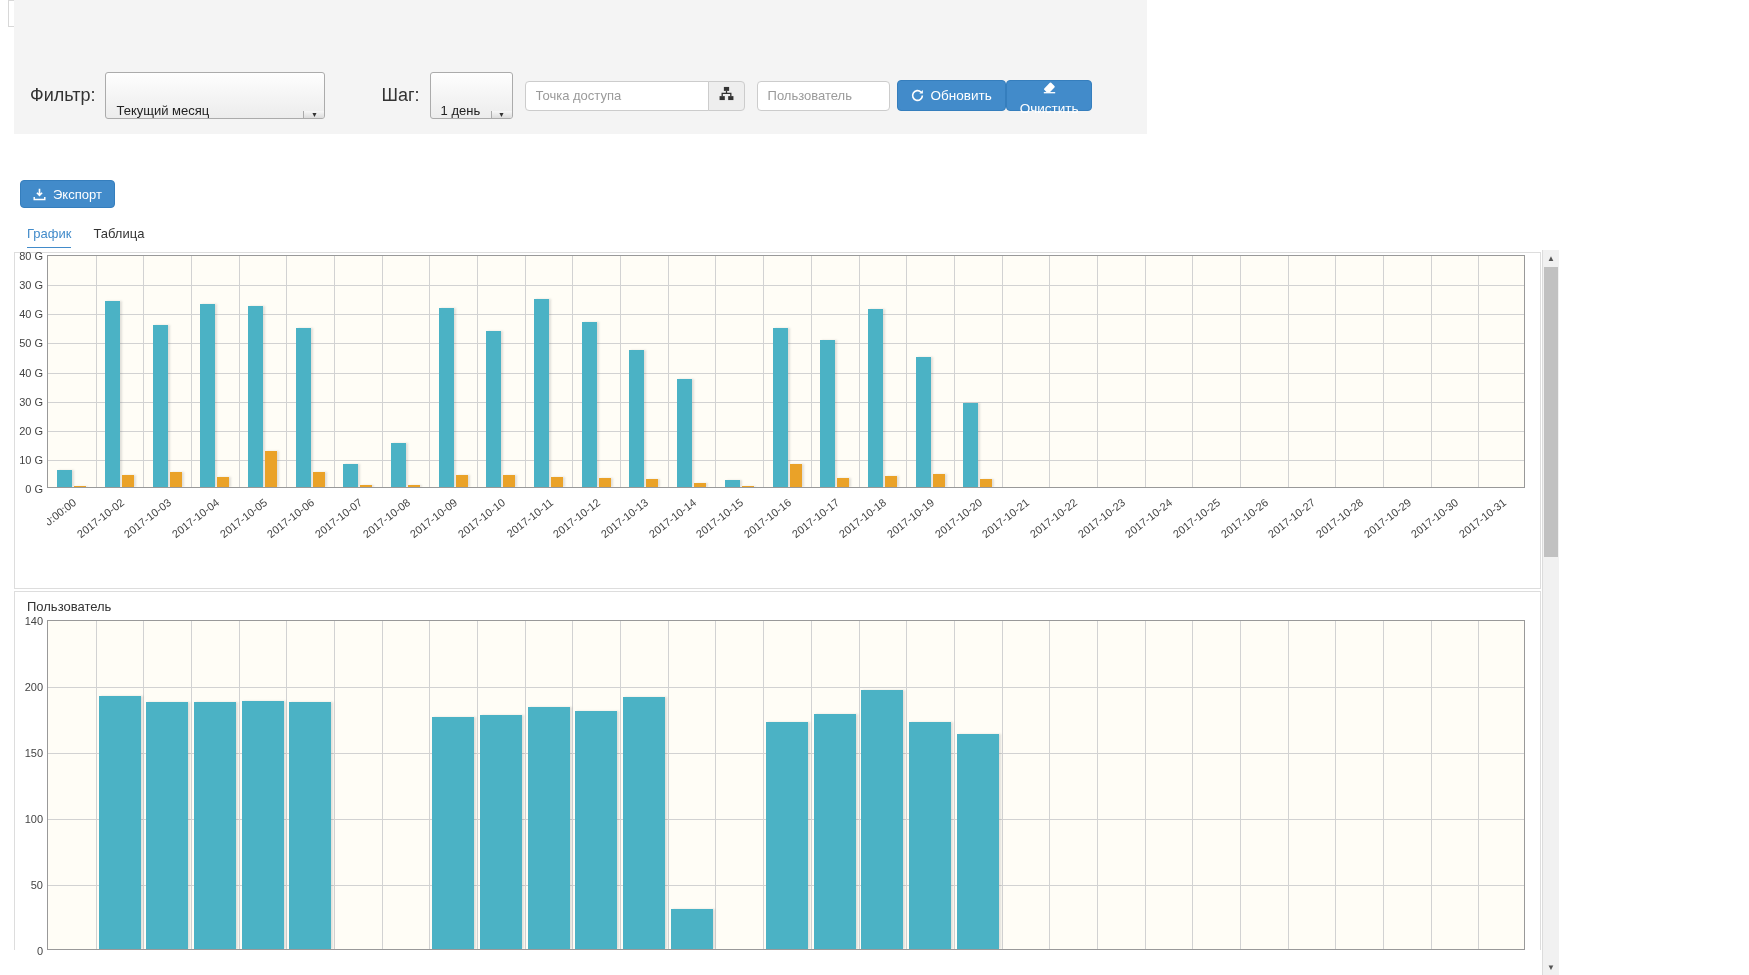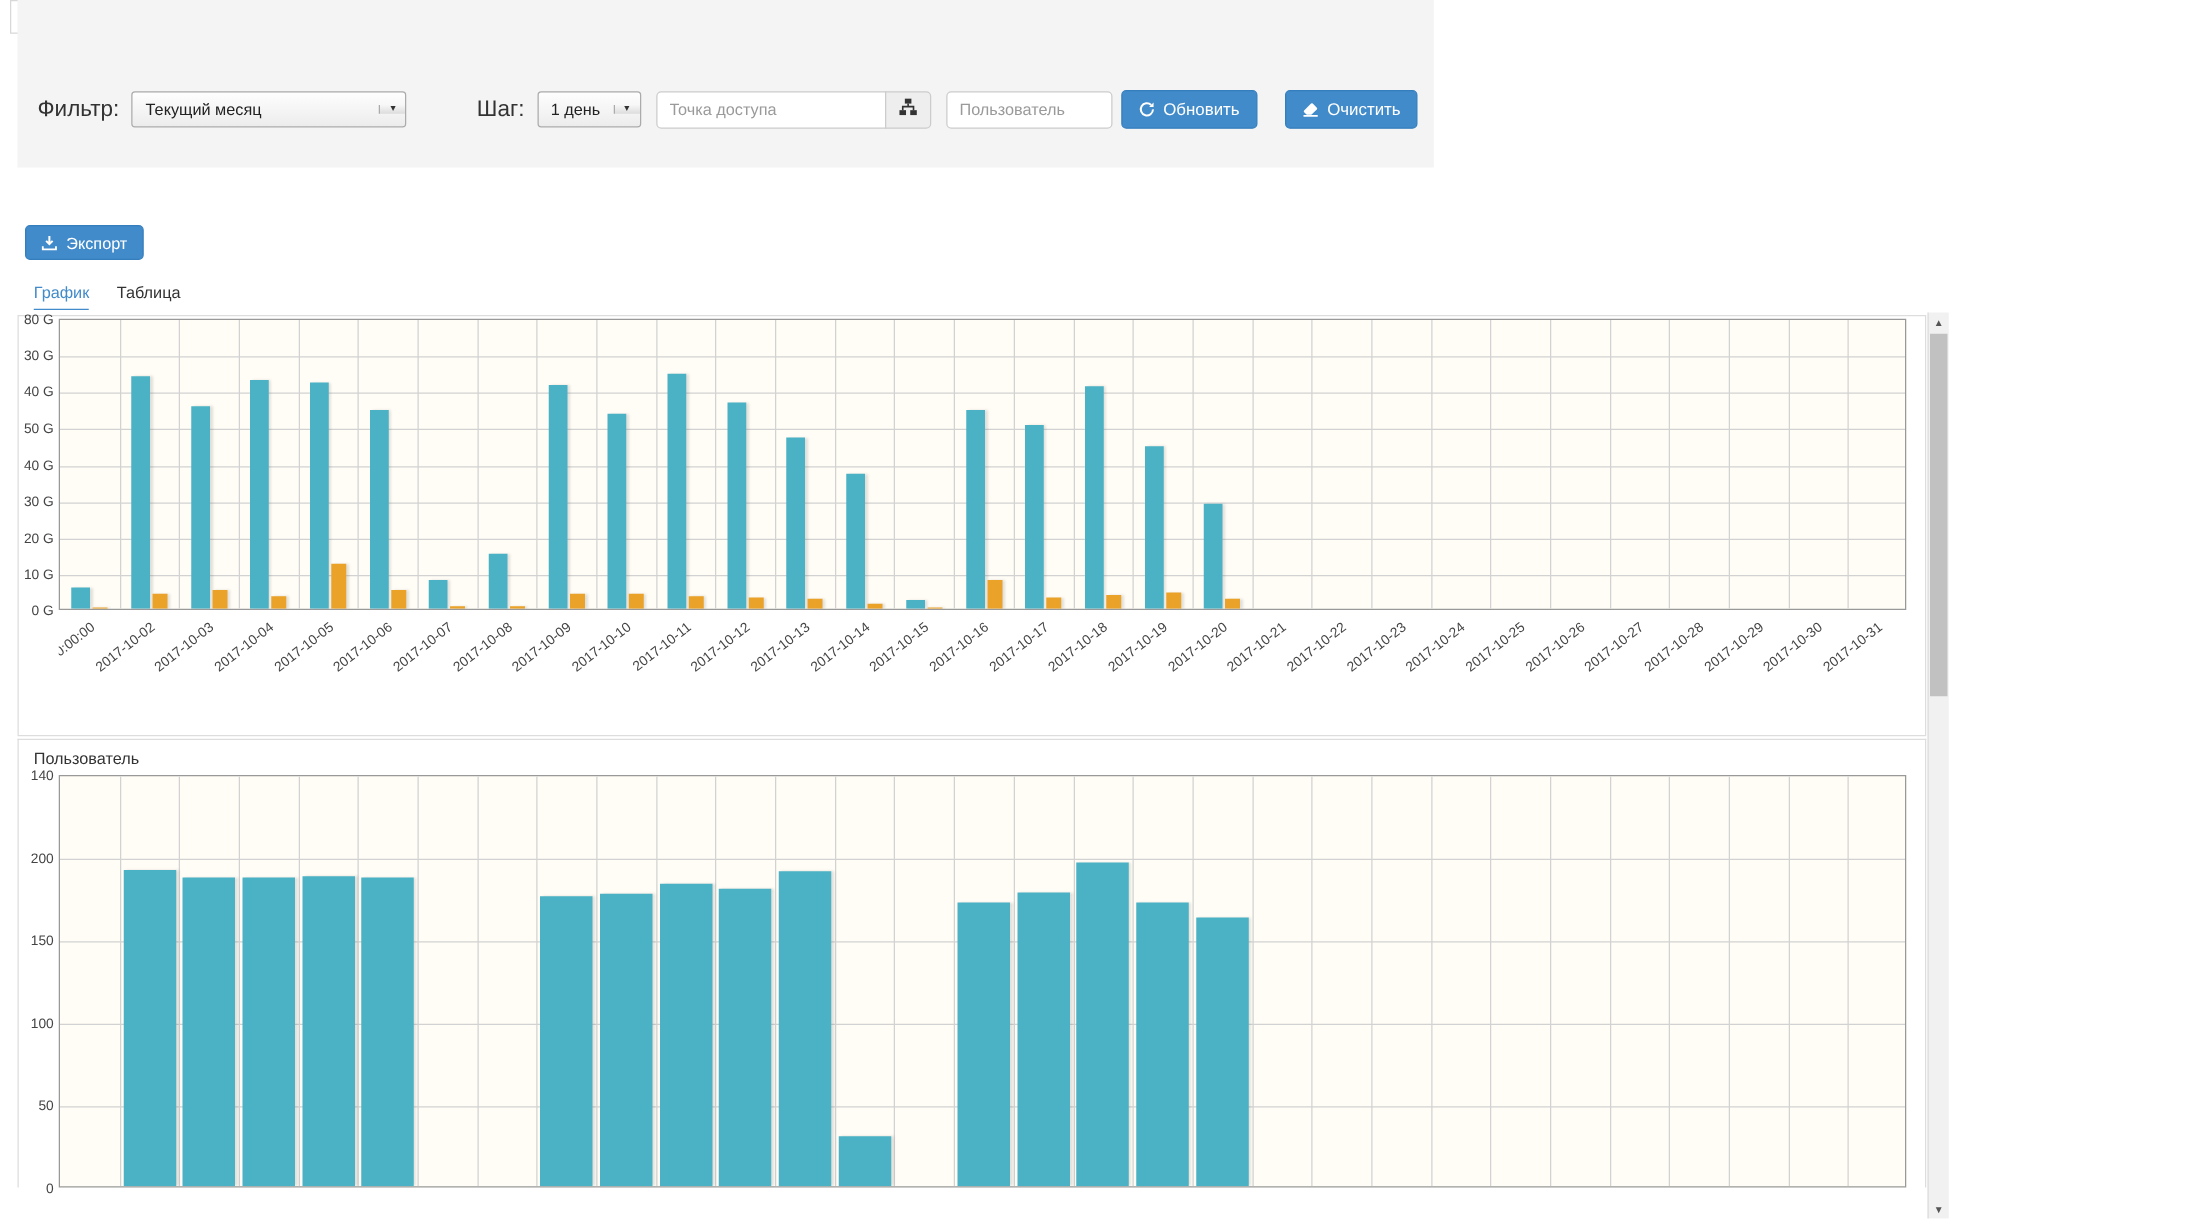--- a/index.html
+++ b/index.html
@@ -12,21 +12,21 @@
   .tab { display:flex; align-items:center; padding:0 15px; font-size:13px; color:#333;
          background:#fff; border:1px solid #d8d8d8; margin-right:-1px; cursor:pointer; white-space:nowrap; }
   .tab.active { color:#428bca; }
   .tab.hl { background:#e9e9e9; }
 
   
   .filter-wrap { position:relative; margin:6px 0 0 14px; height:101px; }
   .filter-bg { position:absolute; left:0; top:-33px; width:1133px; height:134px; background:#f4f4f4; z-index:0; }
   .filter-row { position:absolute; left:16px; top:39px; display:flex; align-items:center; z-index:1; }
   .flabel { font-size:18px; color:#333; white-space:nowrap; }
-  .sel { display:flex; align-items:center; height:29px; border:1px solid #ababab; border-radius:3px;
+  .sel { display:flex; align-items:flex-end; height:47px; border:1px solid #ababab; border-radius:3px;
          background:linear-gradient(#fefefe,#ececec); cursor:pointer; overflow:hidden; }
   .sel-text { display:flex; align-items:center; padding:0 10px; font-size:13px; color:#222; flex:1; }
   .sel-arrow { width:21px; border-left:1px solid #ababab; display:flex; align-items:center; justify-content:center;
                font-size:7px; color:#333; background:linear-gradient(#f7f7f7,#dcdcdc); }
   .tinput { height:30px; border:1px solid #ccc; border-radius:4px; padding:0 10px; font-size:13px; color:#333; background:#fff; outline:none; }
   .tinput::placeholder { color:#9a9a9a; }
   .igroup { display:flex; }
   .igroup .tinput { border-radius:4px 0 0 4px; }
   .iaddon { width:37px; height:30px; margin-left:-1px; border:1px solid #ccc; border-radius:0 4px 4px 0;
             background:#eee; display:flex; align-items:center; justify-content:center; cursor:pointer; }
@@ -121,21 +121,21 @@
       <button class="btn" style="margin-left:7px;">
         <span>
           <svg width="13" height="13" viewBox="0 0 16 16">
               <path d="M14 8a6 6 0 1 1-1.76-4.24" fill="none" stroke="#fff" stroke-width="2"></path>
               <path d="M14.6 1.2v4.4h-4.4z" fill="#fff"></path>
             </svg>
         </span>
         <span>Обновить</span>
       </button>
 
-      <button class="btn" style="margin-left:22px;">
+      <button class="btn" style="margin-left:0;flex-direction:column;">
         <span>
           <svg width="13" height="13" viewBox="0 0 16 16">
               <path d="M1 14.4h14" stroke="#fff" stroke-width="1.6"></path>
               <path d="M4.2 13.4 1.6 10.8a1.2 1.2 0 0 1 0-1.7L8.4 2.3a1.2 1.2 0 0 1 1.7 0l4 4a1.2 1.2 0 0 1 0 1.7l-5.4 5.4z" fill="#fff"></path>
             </svg>
         </span>
         <span>Очистить</span>
       </button>
     </div>
   </div>

